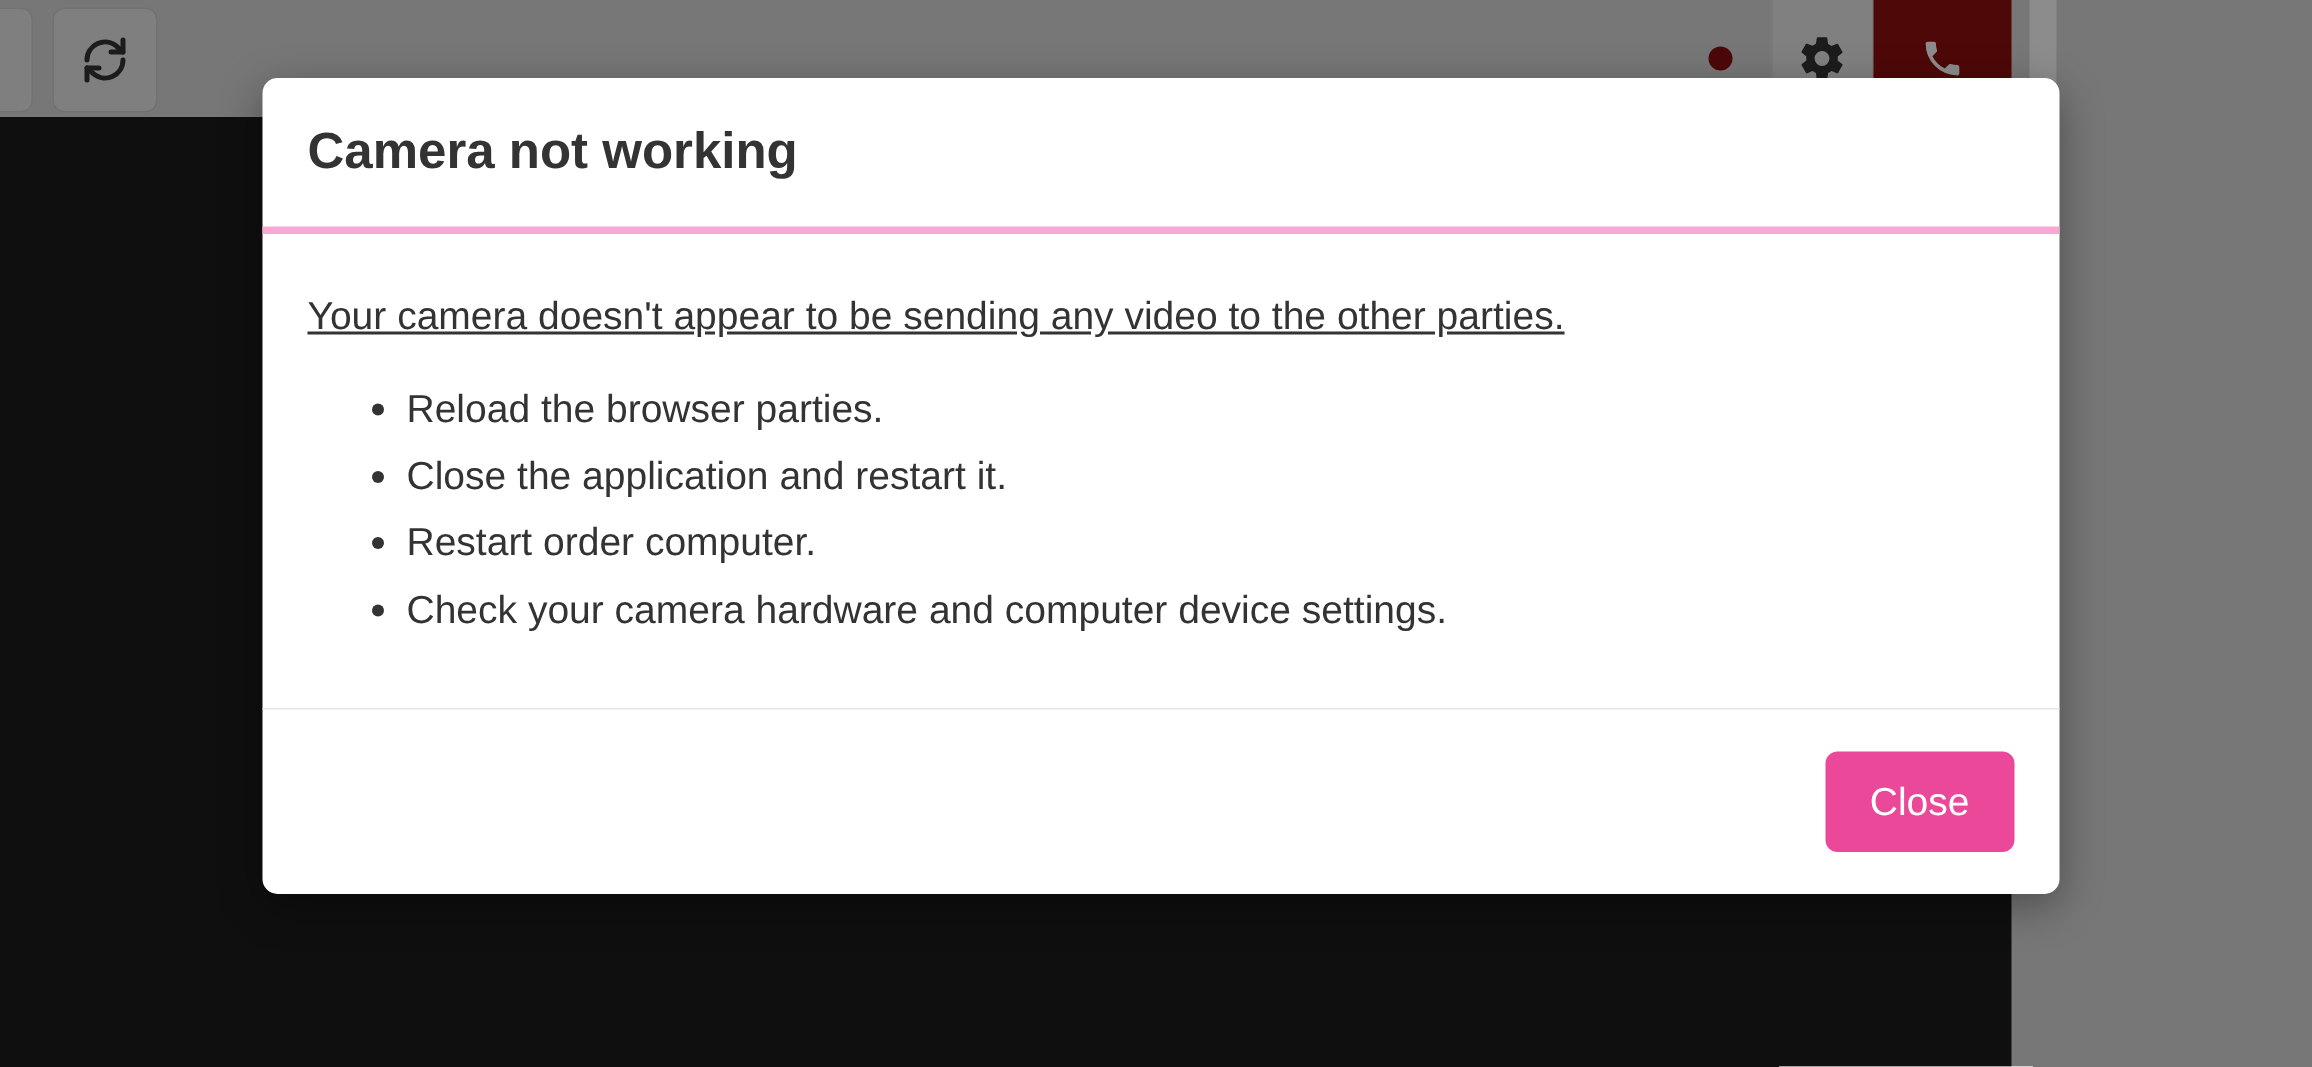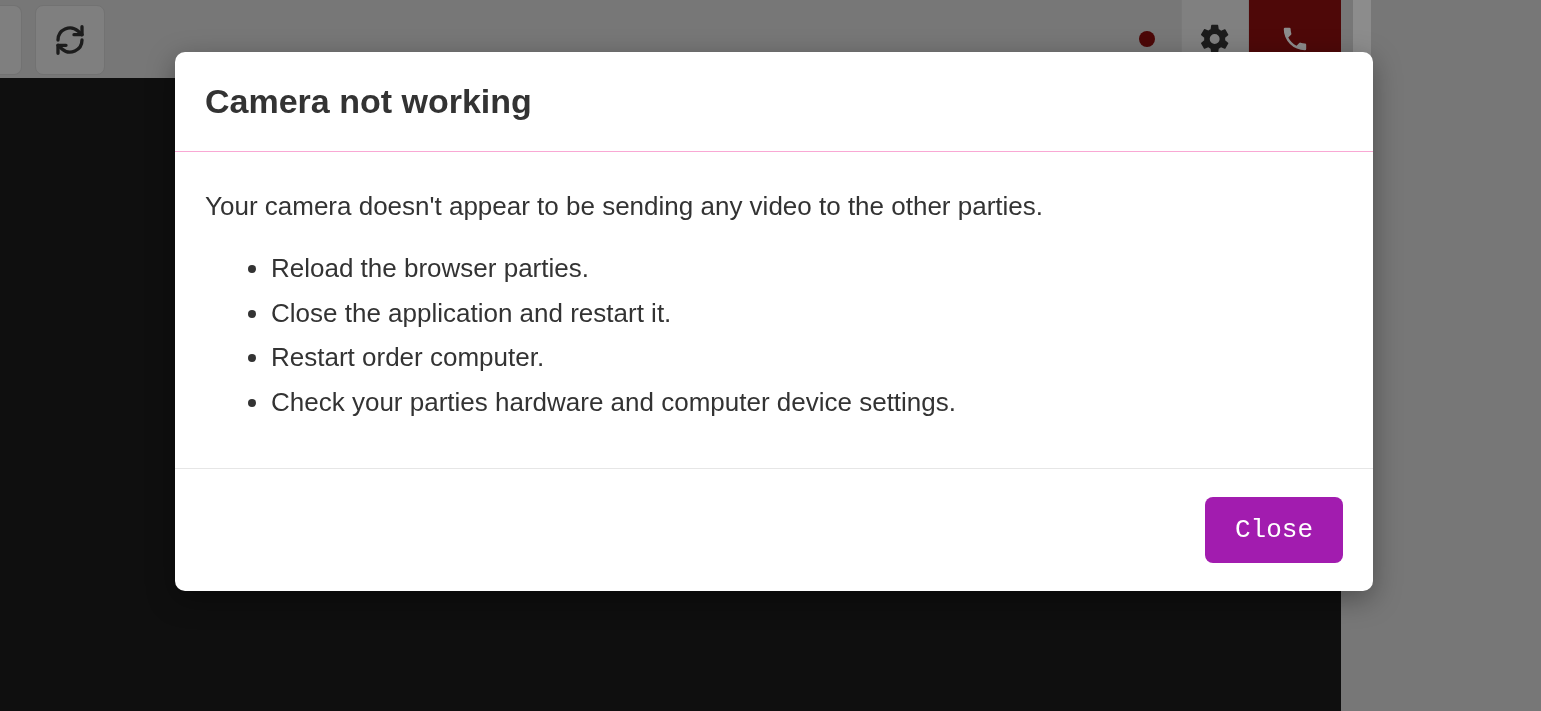--- a/index.html
+++ b/index.html
@@ -90,50 +90,49 @@
       width: 1198px;
       background: #fff;
       border-radius: 10px;
       box-shadow: 0 8px 28px rgba(0,0,0,0.35);
       z-index: 10;
       display: flex; flex-direction: column;
     }
 
     .modal-header {
       padding: 30px 30px 30px;
-      border-bottom: 1px solid #f9a8d4;
+      border-bottom: 5px solid #f9a8d4;
     }
     .modal-title {
       font-size: 34px; font-weight: 600; color: #333;
     }
 
     .modal-body {
       padding: 36px 30px 40px;
       color: #333;
       font-size: 26px;
       line-height: 1.4;
     }
-    .modal-body p { margin-bottom: 26px; }
+    .modal-body p { margin-bottom: 26px; text-decoration: underline; }
     .modal-body ul { padding-left: 66px; margin-top: 10px; }
     .modal-body li { margin-bottom: 8px; font-size: 26px; }
 
     .modal-footer {
       border-top: 1px solid #e6e6e6;
       padding: 28px 30px;
       display: flex; justify-content: flex-end;
     }
     .close-btn {
-      background: #a21caf;
+      background: #ec4899;
       color: #fff;
       font-size: 26px;
       border: none;
       border-radius: 8px;
       padding: 18px 30px;
       cursor: pointer;
-      font-family: Liberation Mono, monospace;
     }
 
     svg { display: block; }
   </style>
 </head>
 <body>
 
 <div class="app">
 
   <div class="dark-panel"></div>
@@ -177,21 +176,21 @@
   <div class="modal">
     <div class="modal-header">
       <div class="modal-title">Camera not working</div>
     </div>
     <div class="modal-body">
       <p>Your camera doesn't appear to be sending any video to the other parties.</p>
       <ul>
         <li>Reload the browser parties.</li>
         <li>Close the application and restart it.</li>
         <li>Restart order computer.</li>
-        <li>Check your parties hardware and computer device settings.</li>
+        <li>Check your camera hardware and computer device settings.</li>
       </ul>
     </div>
     <div class="modal-footer">
       <button class="close-btn">Close</button>
     </div>
   </div>
 
 </div>
 
 </body></html>

